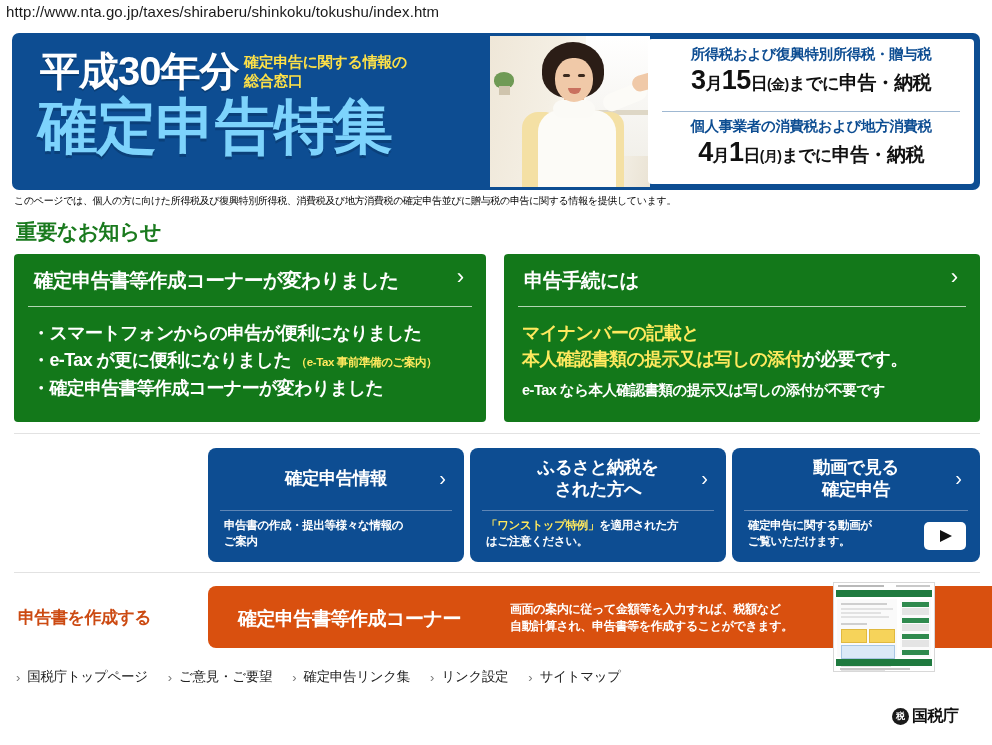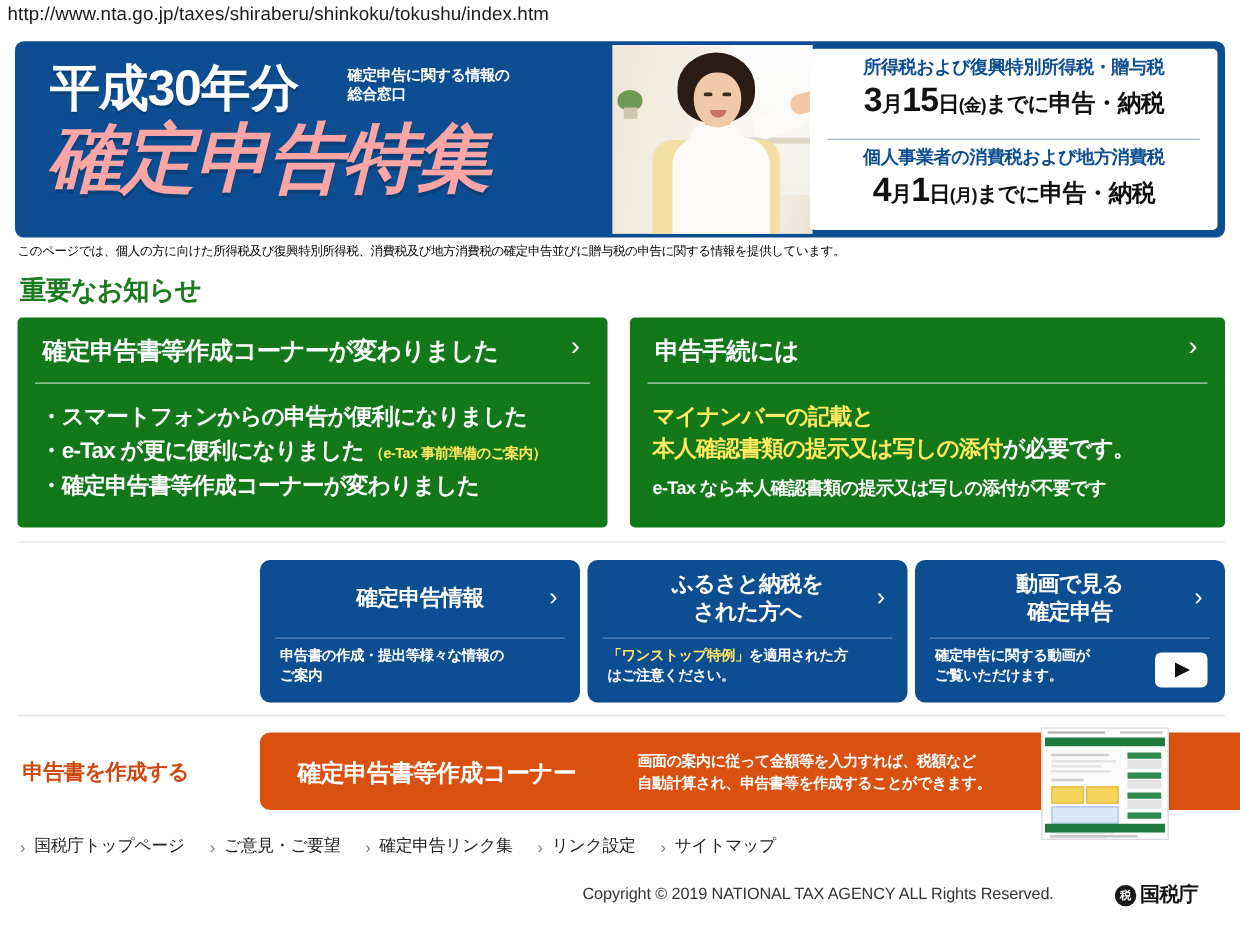--- a/index.html
+++ b/index.html
@@ -27,30 +27,29 @@
   .hero-left{
     position:absolute;left:0;top:0;width:470px;height:157px;
   }
   .hero-year{
     position:absolute;left:28px;top:18px;
     font-size:40px;font-weight:bold;color:#ffffff;
     letter-spacing:-1px;line-height:1;
     text-shadow:0 2px 0 rgba(0,0,0,.18);
   }
   .hero-sub{
-    position:absolute;left:266px;top:20px;width:215px;
-    font-size:12px;font-weight:bold;color:#ffffff;
+    position:absolute;left:232px;top:20px;width:215px;
+    font-size:15px;font-weight:bold;color:#fde047;
     line-height:1.25;letter-spacing:-.3px;
   }
   .hero-title{
     position:absolute;left:26px;top:64px;
-    font-size:60px;font-weight:bold;color:#fca5a5;
+    font-size:60px;font-weight:bold;color:#7dd3fc;
     letter-spacing:-1px;line-height:1;
     text-shadow:0 3px 0 rgba(0,0,0,.16);
-    font-style:italic;
   }
   
   .hero-photo{
     position:absolute;left:478px;top:3px;width:160px;height:151px;
     overflow:hidden;background:#efe9df;
   }
   .ph-wall{position:absolute;inset:0;background:linear-gradient(100deg,#efe7d8 0%,#f4efe4 38%,#fdfcf8 58%,#eae3d4 100%);}
   .ph-win{position:absolute;left:96px;top:0;width:64px;height:120px;background:linear-gradient(180deg,#ffffff,#f2f0ea);}
   .ph-winbar{position:absolute;left:96px;top:74px;width:64px;height:5px;background:#ded7c6;}
   .ph-plant{position:absolute;left:4px;top:36px;width:20px;height:16px;background:#6f9a55;border-radius:50% 50% 40% 40%;}
@@ -459,19 +458,18 @@
     <div class="flink">
       <span class="chev">›</span>
       <span class="txt">リンク設定</span>
     </div>
     <div class="flink">
       <span class="chev">›</span>
       <span class="txt">サイトマップ</span>
     </div>
   </div>
 
-  <div class="copyright">Copyright © 2019 NATIONAL TAX AGENCY ALL Rights Reserved.</div>
   <div class="nta-logo">
     <div class="nta-mark">税</div>
     <div class="nta-text">国税庁</div>
   </div>
 
 </div>
 
 </body></html>

